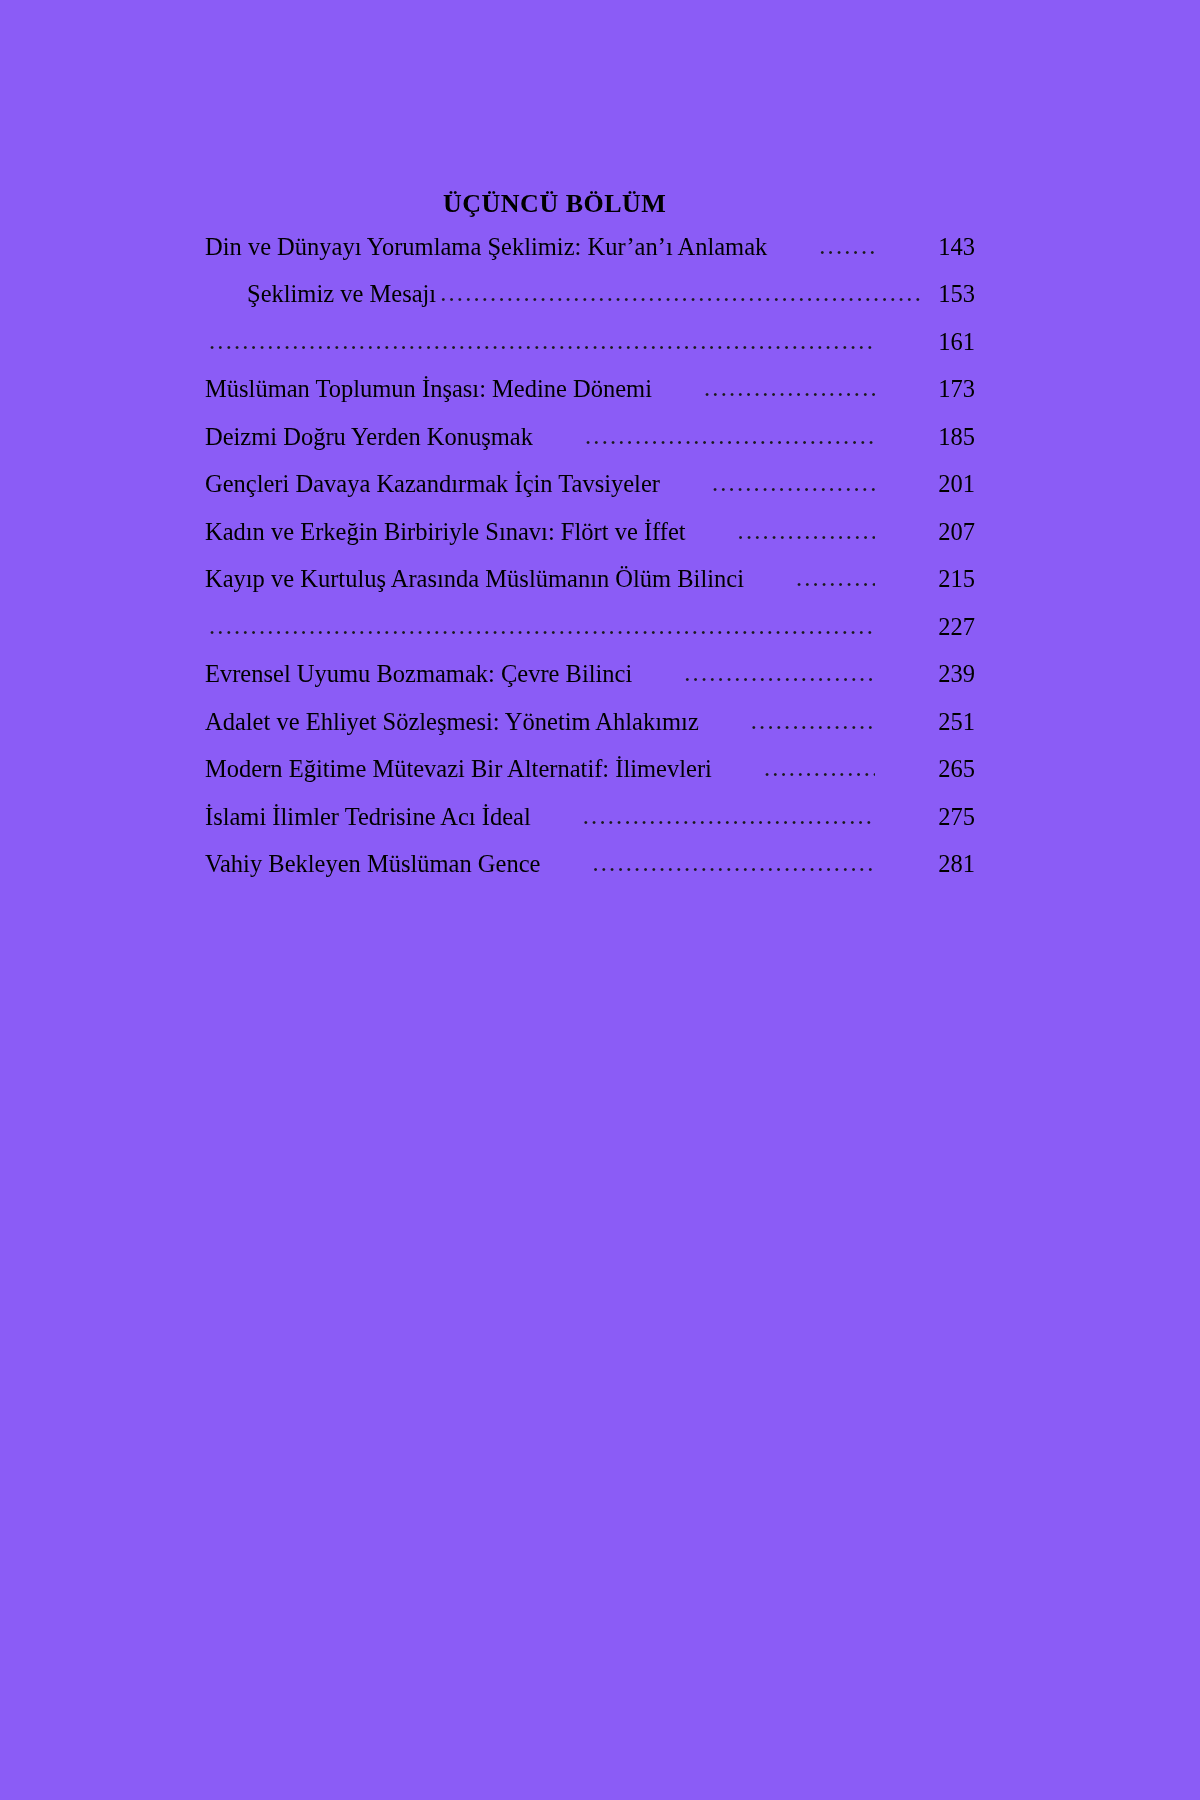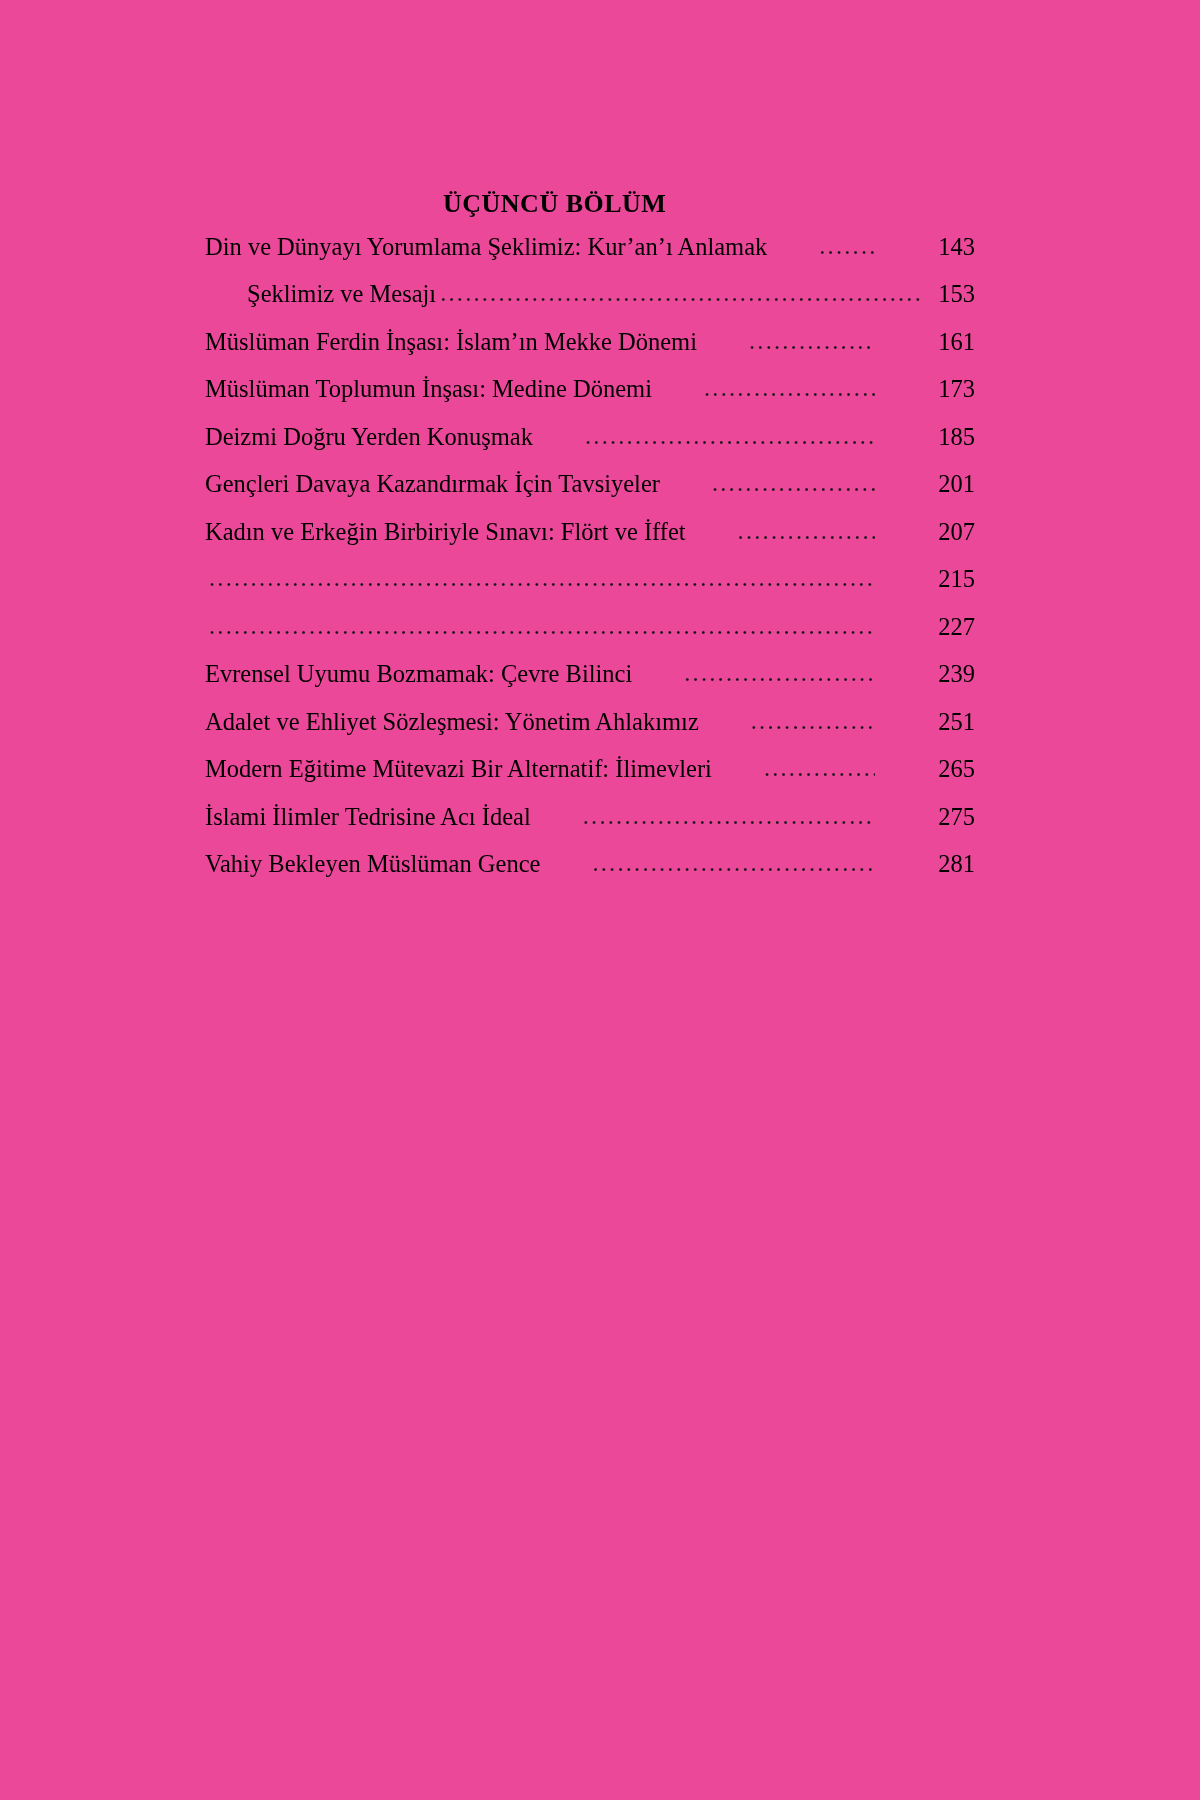--- a/index.html
+++ b/index.html
@@ -14,21 +14,21 @@
     color: #000000;
     position: relative;
     overflow: hidden;
   }
   .page {
     position: absolute;
     left: 0;
     top: 0;
     width: 1200px;
     height: 1800px;
-    background: #ec4899;
+    background: #8b5cf6;
   }
   .toc-block {
     position: absolute;
     left: 205px;
     top: 190px;
     width: 770px;
   }
   .toc-heading {
     font-size: 26px;
     font-weight: bold;
@@ -101,21 +101,20 @@
           <span class="toc-page">143</span>
         </li>
         <li class="toc-item wrapped">
           <div class="toc-line2">
             <span class="toc-title">Şeklimiz ve Mesajı</span>
             <span class="toc-dots">................................................................................................</span>
             <span class="toc-page">153</span>
           </div>
         </li>
         <li class="toc-item">
-          <span class="toc-title">Müslüman Ferdin İnşası: İslam’ın Mekke Dönemi</span>
           <span class="toc-dots">................................................................................................</span>
           <span class="toc-page">161</span>
         </li>
         <li class="toc-item">
           <span class="toc-title">Müslüman Toplumun İnşası: Medine Dönemi</span>
           <span class="toc-dots">................................................................................................</span>
           <span class="toc-page">173</span>
         </li>
         <li class="toc-item">
           <span class="toc-title">Deizmi Doğru Yerden Konuşmak</span>
@@ -126,20 +125,21 @@
           <span class="toc-title">Gençleri Davaya Kazandırmak İçin Tavsiyeler</span>
           <span class="toc-dots">................................................................................................</span>
           <span class="toc-page">201</span>
         </li>
         <li class="toc-item">
           <span class="toc-title">Kadın ve Erkeğin Birbiriyle Sınavı: Flört ve İffet</span>
           <span class="toc-dots">................................................................................................</span>
           <span class="toc-page">207</span>
         </li>
         <li class="toc-item">
+          <span class="toc-title">Kayıp ve Kurtuluş Arasında Müslümanın Ölüm Bilinci</span>
           <span class="toc-dots">................................................................................................</span>
           <span class="toc-page">215</span>
         </li>
         <li class="toc-item">
           <span class="toc-dots">................................................................................................</span>
           <span class="toc-page">227</span>
         </li>
         <li class="toc-item">
           <span class="toc-title">Evrensel Uyumu Bozmamak: Çevre Bilinci</span>
           <span class="toc-dots">................................................................................................</span>

